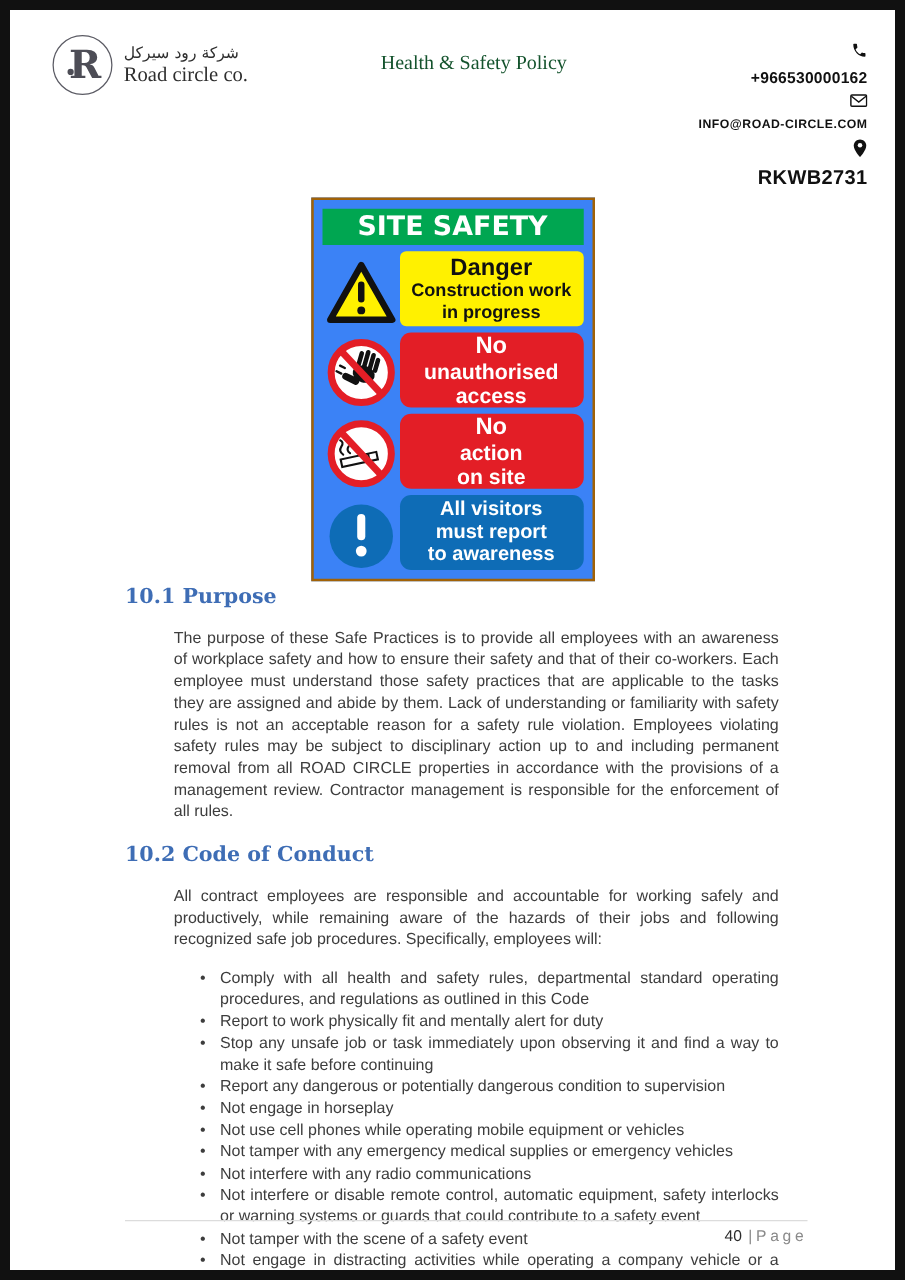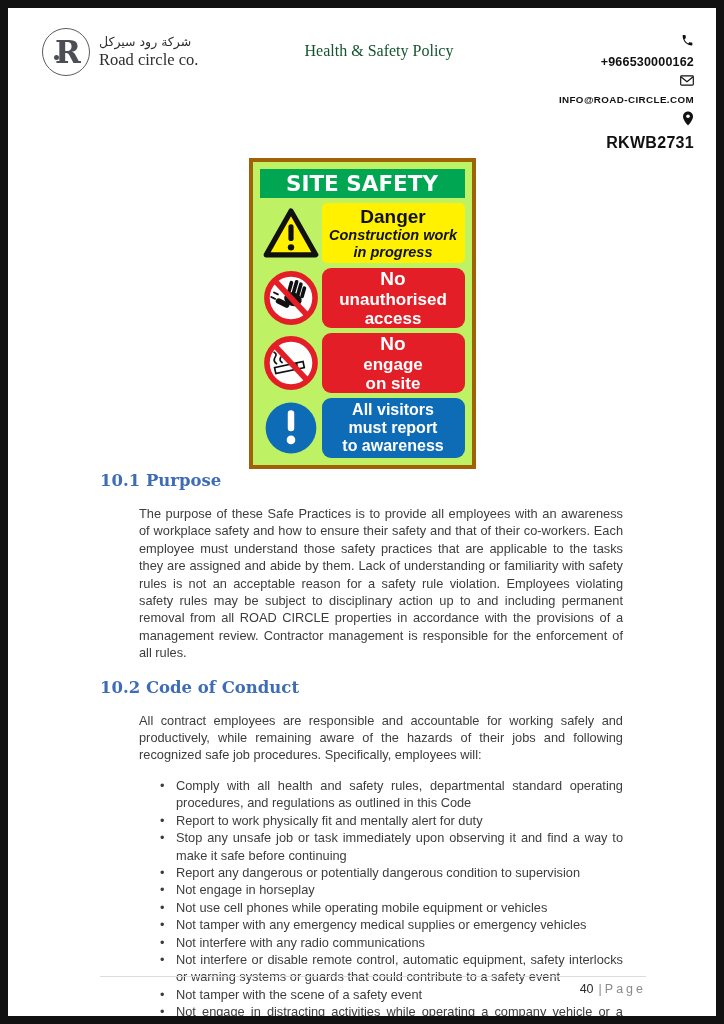--- a/index.html
+++ b/index.html
@@ -25,39 +25,39 @@
   .doc-title { flex:1; text-align:center; padding-top:14px; font-family:"Liberation Serif", serif; font-size:16px; color:#14532d; }
   .contact { width:188px; display:flex; flex-direction:column; gap:6px; padding-top:6px; }
   .contact-row { display:flex; align-items:flex-end; gap:8px; color:#111;flex-direction:column; }
   .contact-row svg { flex:0 0 auto; }
   .contact-phone { font-size:12.5px; font-weight:bold; letter-spacing:.2px; }
   .contact-email { font-size:9.8px; font-weight:bold; text-transform:uppercase; letter-spacing:.4px; }
   .contact-loc { font-size:16px; font-weight:bold; letter-spacing:.3px; }
 
   
   .sign {
-    width:227px; margin:6px auto -14px; background:#bef264;
-    border:4px solid #a16207; padding:7px; position:relative; z-index:2;
+    width:227px; margin:6px auto -14px; background:#3b82f6;
+    border:2px solid #a16207; padding:7px; position:relative; z-index:2;
   }
   .sign-titlebar {
     background:#00A651; color:#fff; height:29px; display:flex; align-items:center; justify-content:center;
     font-family:"DejaVu Sans", sans-serif; font-weight:800; font-size:21.5px; letter-spacing:0px;
     transform-origin:center; margin-bottom:5px; white-space:nowrap;
   }
-  .sign-row { display:flex; align-items:center; height:60px; margin-top:5px; }
+  .sign-row { display:flex; align-items:flex-end; height:60px; margin-top:5px; }
   .sign-icon { width:62px; display:flex; align-items:center; justify-content:center; flex:0 0 auto; }
   .sign-box {
     flex:1; height:100%; display:flex; flex-direction:column; align-items:center; justify-content:center;
     border-radius:9px; font-weight:bold; line-height:1.12; text-align:center;
   }
   .box-yellow { background:#FFF100; color:#111; border-radius:5px; }
   .box-red    { background:#E31E26; color:#fff; }
   .box-blue   { background:#0E6CB6; color:#fff; }
   .box-yellow .l0 { font-size:19px; }
-  .box-yellow .l1, .box-yellow .l2 { font-size:14.5px;font-style:italic; }
+  .box-yellow .l1, .box-yellow .l2 { font-size:14.5px; }
   .box-red .l0 { font-size:19px; }
   .box-red .l1, .box-red .l2 { font-size:17px; }
   .box-blue span { font-size:16px; }
 
   
   .section-heading {
     font-family:"DejaVu Serif", serif; font-weight:bold; font-size:16.5px; color:#3E6DB5;
     margin-left:92px; margin-top:16px;
   }
   .body-par {
@@ -173,21 +173,21 @@
               <rect x="21" y="52" width="52" height="11" fill="#fff" stroke="#111" stroke-width="3"></rect>
               <line x1="61" y1="52" x2="61" y2="63" stroke="#111" stroke-width="3"></line>
               <path d="M26 46 q-6-6 0-12 q5-5 0-9" fill="none" stroke="#111" stroke-width="3" stroke-linecap="round"></path>
               <path d="M36 46 q-5-5 0-10" fill="none" stroke="#111" stroke-width="3" stroke-linecap="round"></path>
             </g>
             <line x1="21" y1="19" x2="81" y2="83" stroke="#E31E26" stroke-width="10"></line>
           </svg>
         </div>
         <div class="sign-box box-red">
           <span class="l0">No</span>
-          <span class="l1">engage</span>
+          <span class="l1">action</span>
           <span class="l2">on site</span>
         </div>
       </div>
 
       <div class="sign-row">
         <div class="sign-icon">
           <svg width="54" height="54" viewBox="0 0 100 100">
             <circle cx="50" cy="50" r="47" fill="#0E6CB6"></circle>
             <rect x="44" y="17" width="12" height="39" rx="6" fill="#fff"></rect>
             <circle cx="50" cy="72" r="8" fill="#fff"></circle>

